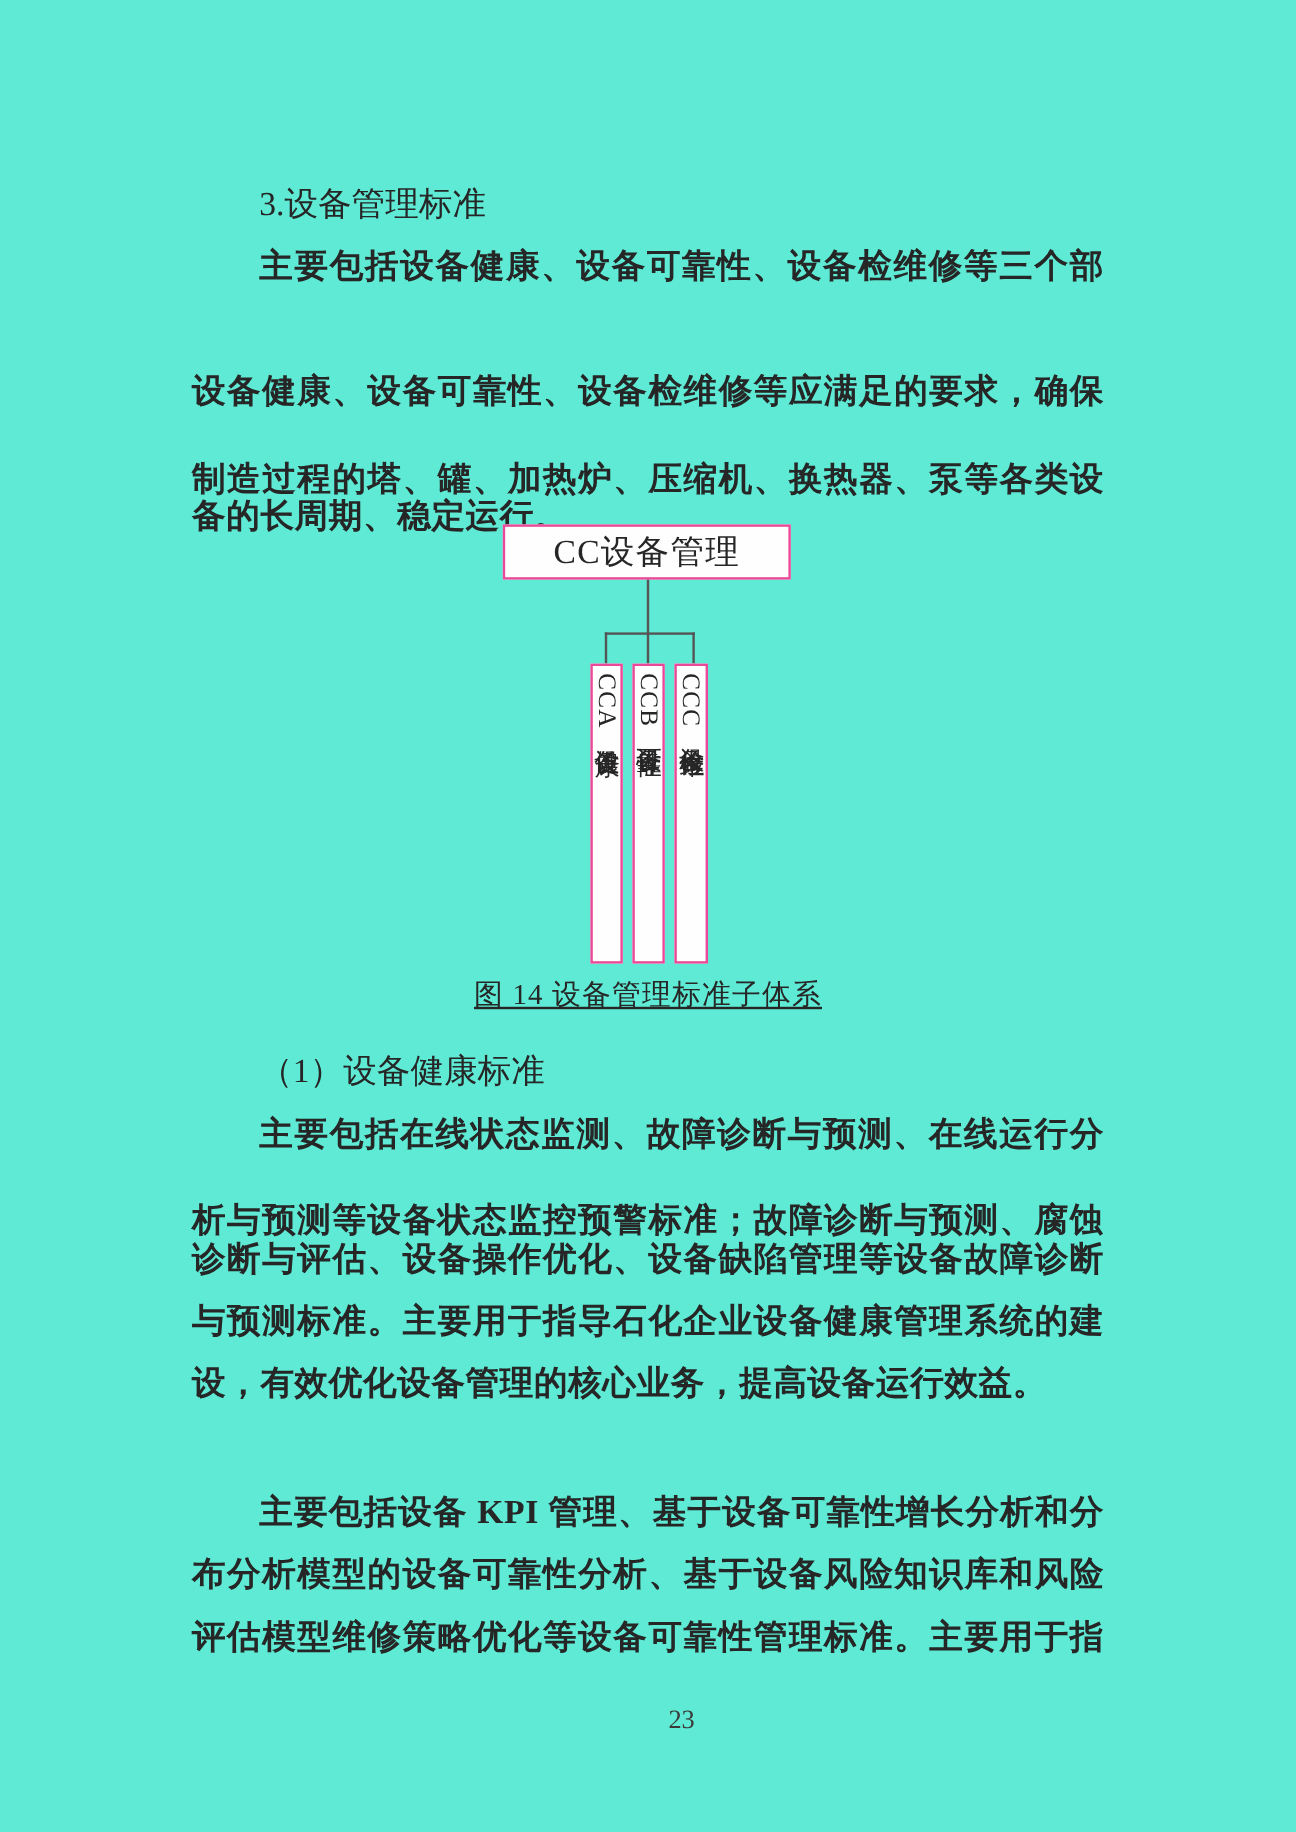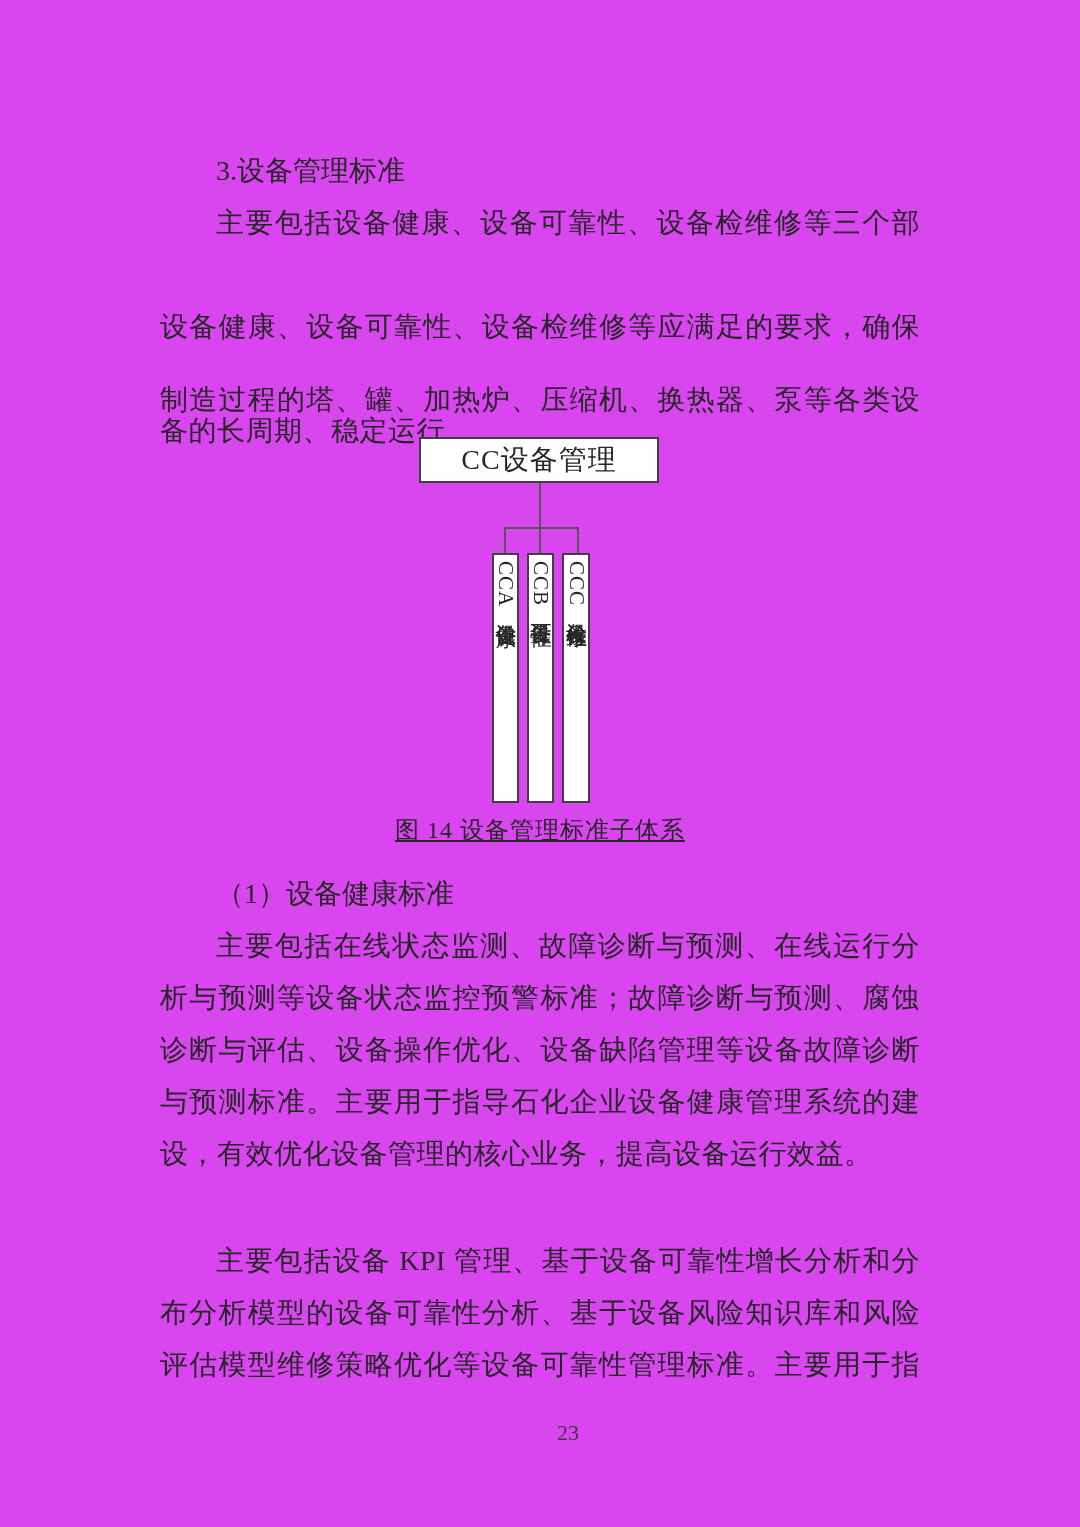--- a/index.html
+++ b/index.html
@@ -6,50 +6,51 @@
   body {
     width: 1080px; height: 1527px;
     background: #ffffff;
     font-family: "Liberation Serif", "DejaVu Serif", serif;
     color: #262626;
     position: relative;
     overflow: hidden;
   }
   .page {
     position: absolute; inset: 0;
-    background: #d946ef;
+    background: #5eead4;
   }
   
   .line {
     position: absolute;
     left: 160px; width: 760px;
     height: 52px; line-height: 52px;
     font-size: 28px;
     letter-spacing: 0.5px;
     white-space: nowrap;
+    font-weight: bold;
   }
   .jline {
     white-space: normal;
     text-align: justify;
     text-align-last: justify;
     text-justify: inter-character;
   }
   .indent { text-indent: 2em; }
   .heading {
     position: absolute;
     left: 160px; width: 760px;
     height: 52px; line-height: 52px;
     font-size: 28px;
     text-indent: 2em;
     white-space: nowrap;
   }
   
   .fig-box {
     position: absolute;
-    border: 2px solid #404040;
+    border: 2px solid #ec4899;
     background: #fefefe;
     box-sizing: border-box;
   }
   .fig-root {
     left: 419px; top: 437px; width: 240px; height: 46px;
     display: flex; align-items: center; justify-content: center;
     font-size: 28px; letter-spacing: 1px;
   }
   .connector {
     position: absolute;
@@ -117,21 +118,21 @@
     </div>
     <div class="fig-box vbox" style="left:562px; width:28px">
       <div class="vtext">CCC设备检维修</div>
     </div>
 
     <div class="fig-caption">图 14 设备管理标准子体系</div>
   </div>
 
   <div class="heading" style="top:868px">（1）设备健康标准</div>
   <div class="line jline indent" style="top:920px">主要包括在线状态监测、故障诊断与预测、在线运行分</div>
-  <div class="line jline" style="top:972px">析与预测等设备状态监控预警标准；故障诊断与预测、腐蚀</div>
+  <div class="line jline" style="top:992px">析与预测等设备状态监控预警标准；故障诊断与预测、腐蚀</div>
   <div class="line jline" style="top:1024px">诊断与评估、设备操作优化、设备缺陷管理等设备故障诊断</div>
   <div class="line jline" style="top:1076px">与预测标准。主要用于指导石化企业设备健康管理系统的建</div>
   <div class="line" style="top:1128px">设，有效优化设备管理的核心业务，提高设备运行效益。</div>
 
   <div class="line jline indent" style="top:1235px">主要包括设备 KPI 管理、基于设备可靠性增长分析和分</div>
   <div class="line jline" style="top:1287px">布分析模型的设备可靠性分析、基于设备风险知识库和风险</div>
   <div class="line jline" style="top:1339px">评估模型维修策略优化等设备可靠性管理标准。主要用于指</div>
 
   <div class="page-number">23</div>
 

